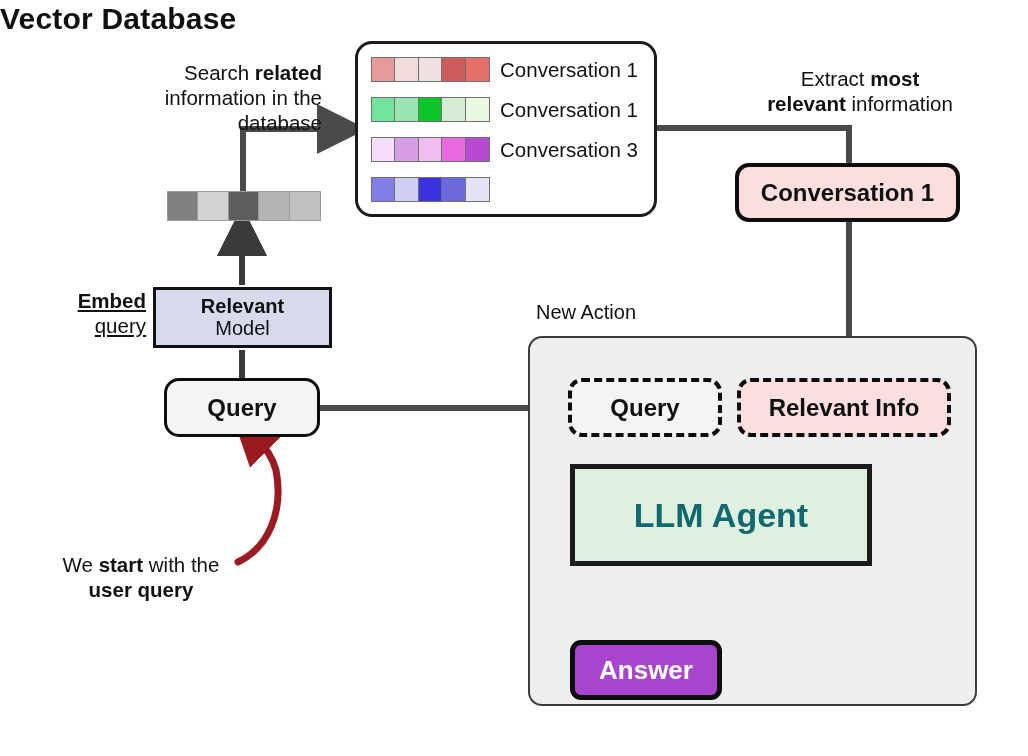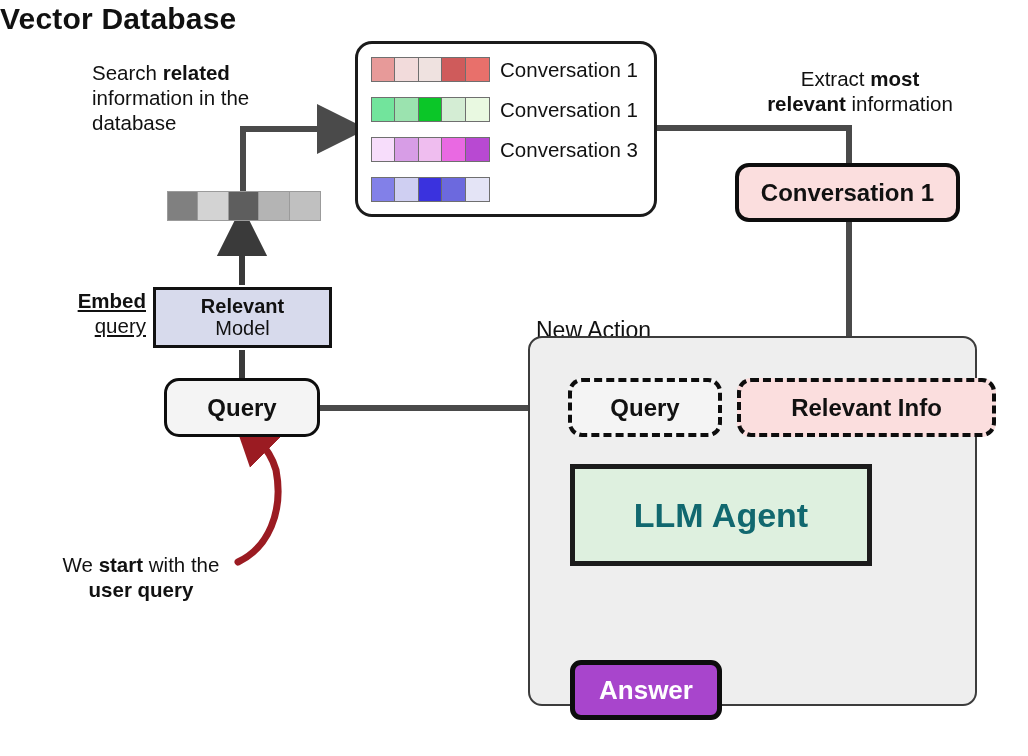--- a/index.html
+++ b/index.html
@@ -34,37 +34,37 @@
   .embed-l1{font-size:20px;font-weight:bold;}
   .embed-l2{font-size:20px;font-weight:normal;}
 
   .query-box{left:164px;top:378px;width:156px;height:59px;background:#F4F4F4;
              border:3.6px solid #0d0d0d;border-radius:15px;font-size:24px;font-weight:bold;}
 
   .conv1-box{left:735px;top:163px;width:225px;height:59px;background:#FBDEDE;
              border:4px solid #0d0d0d;border-radius:14px;font-size:24px;font-weight:bold;}
 
   
-  .na-label{left:536px;top:301px;font-size:23px;color:#111;margin-top:16px;}
+  .na-label{left:536px;top:301px;font-size:20px;color:#111;}
   .na-panel{left:528px;top:336px;width:449px;height:370px;background:#EEEEEE;
             border:2.4px solid #3c3c3c;border-radius:14px;box-sizing:border-box;}
 
   .dash-query{left:568px;top:378px;width:154px;height:59px;background:#F4F4F4;
               border:4px dashed #0d0d0d;border-radius:14px;font-size:24px;font-weight:bold;}
-  .dash-rel{left:737px;top:378px;width:259px;height:59px;background:#FBDEDE;
+  .dash-rel{left:737px;top:378px;width:214px;height:59px;background:#FBDEDE;
             border:4px dashed #0d0d0d;border-radius:14px;font-size:24px;font-weight:bold;}
 
   .llm-box{left:570px;top:464px;width:302px;height:102px;background:#DEF0DF;
            border:5px solid #1b1b1b;font-size:34px;font-weight:bold;color:#11686F;}
 
-  .ans-box{left:570px;top:660px;width:152px;height:60px;background:#A845CC;
+  .ans-box{left:570px;top:640px;width:152px;height:60px;background:#A845CC;
            border:5px solid #0d0d0d;border-radius:11px;font-size:26px;font-weight:bold;color:#fff;}
 
   
-  .note-search{left:92px;top:60px;width:230px;text-align:left;}
+  .note-search{left:92px;top:60px;width:230px;text-align:right;}
   .note-embed{left:46px;top:288px;width:100px;text-align:right;text-decoration:underline;}
   .note-extract{left:740px;top:66px;width:240px;text-align:center;}
   .note-start{left:36px;top:552px;width:210px;text-align:center;}
 </style>
 </head>
 <body>
 
 <div id="stage">
 
   <svg class="layer" viewBox="0 0 1028 756">

